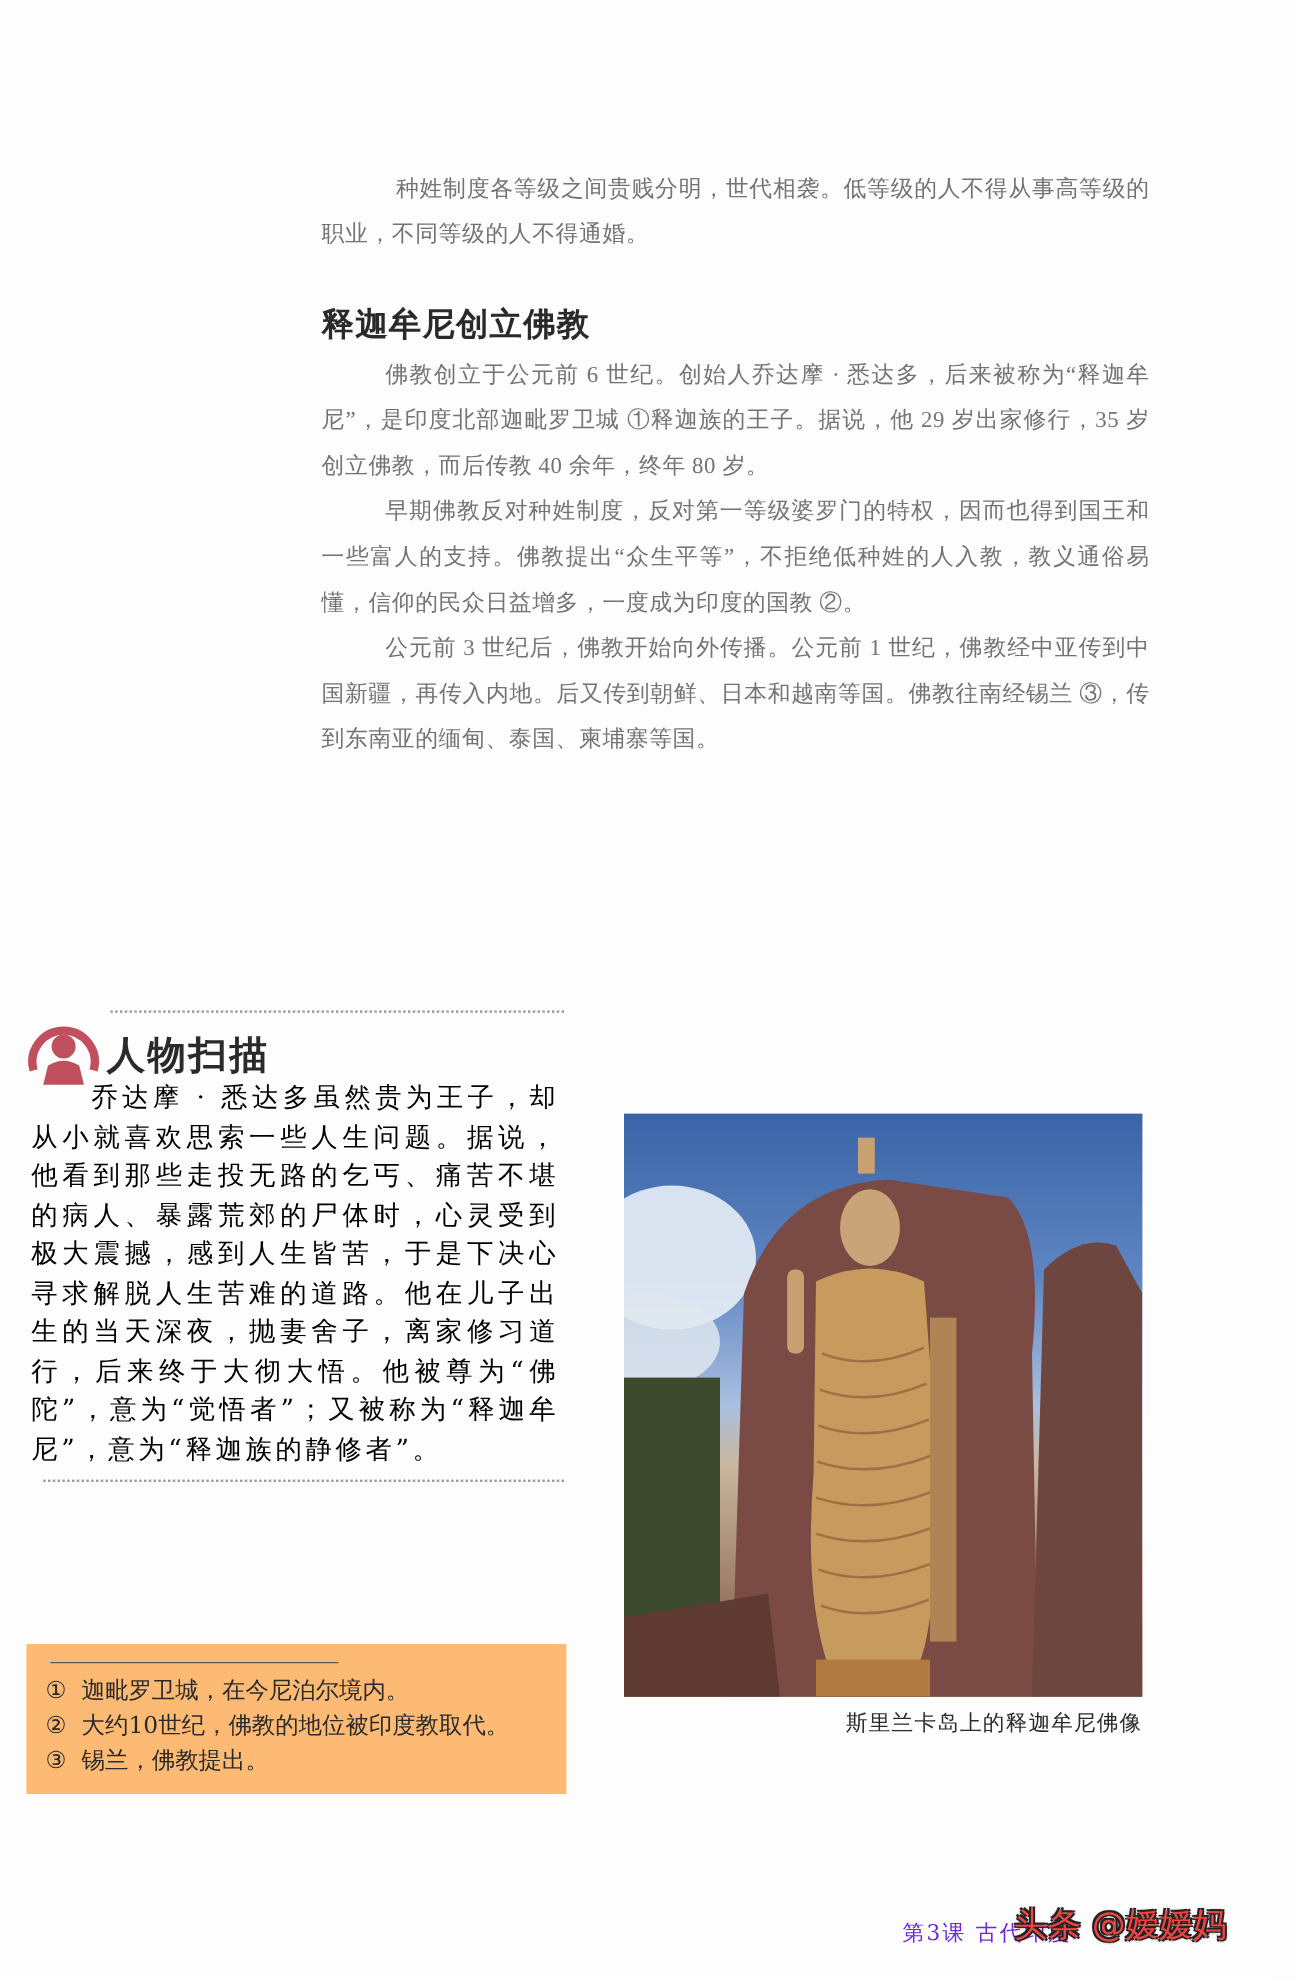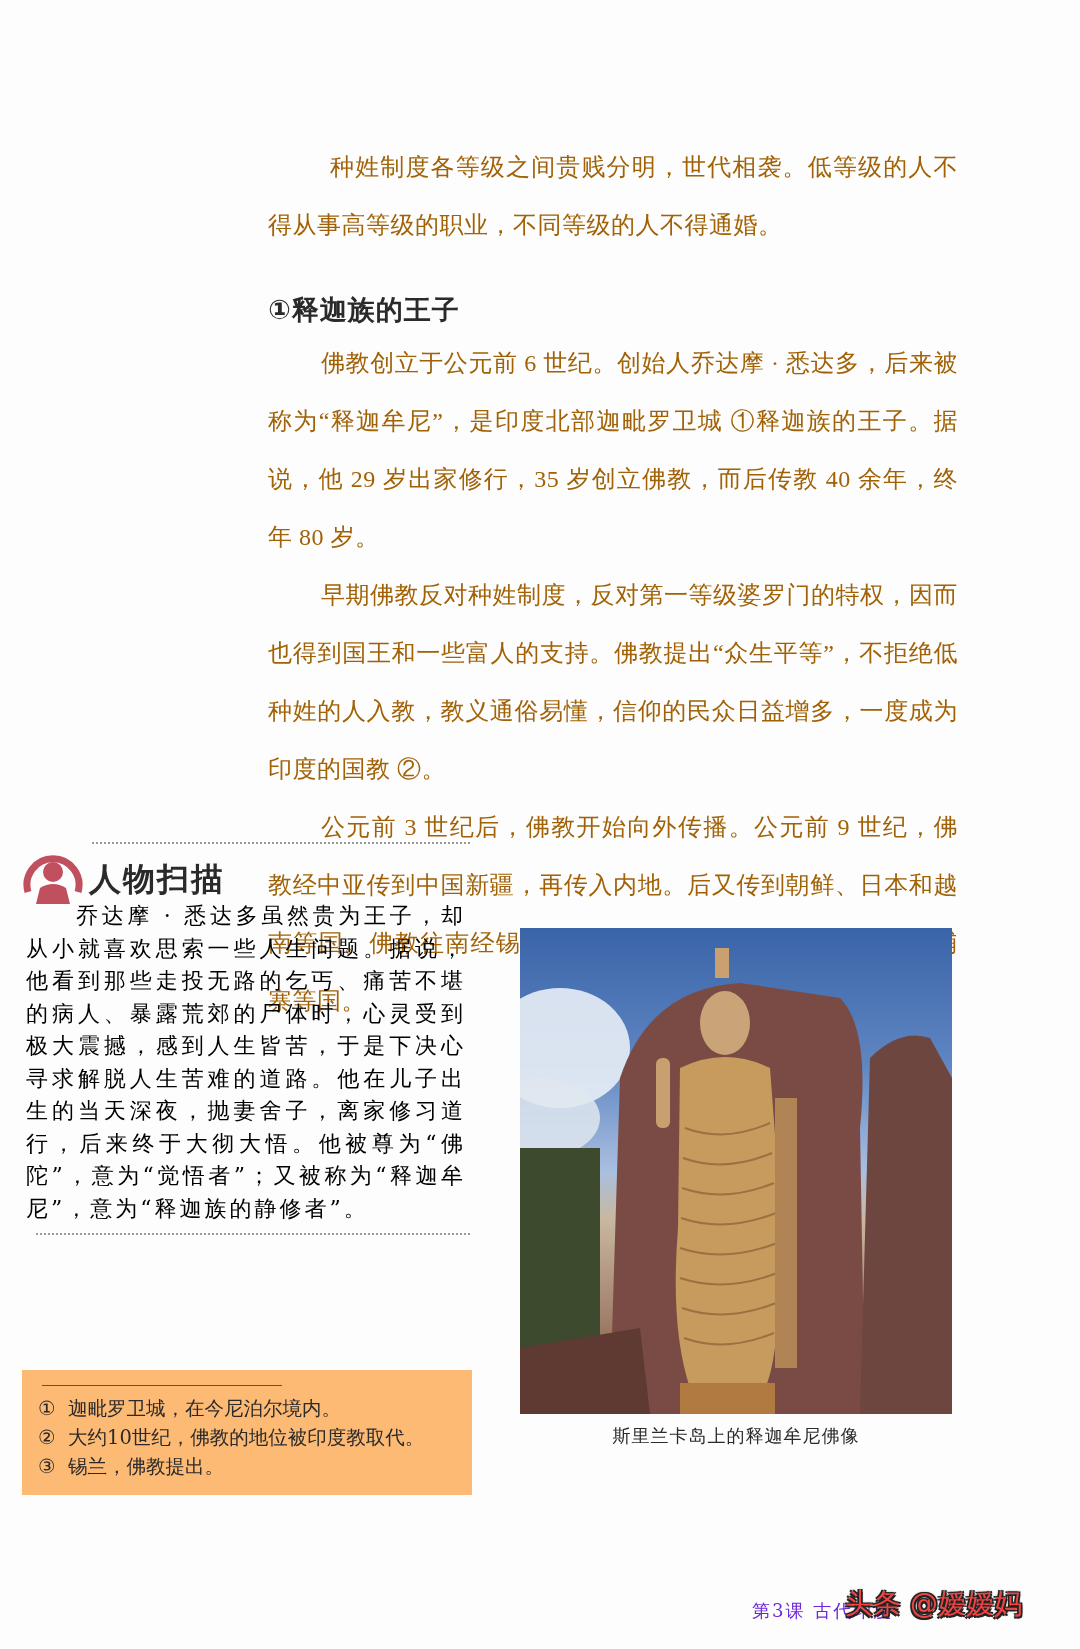--- a/index.html
+++ b/index.html
@@ -9,21 +9,21 @@
       font-family: "DejaVu Serif", "Liberation Serif", serif;
       color: #2a2a2a;
     }
     .page { position: absolute; inset: 0; background: #fdfdfd; }
 
     
     .main-col {
       position: absolute; left: 268px; top: 138px; width: 690px;
     }
     .para {
-      font-size: 24px; line-height: 58px; margin: 0; color: #a16207;
+      font-size: 19px; line-height: 38px; margin: 0; color: #737373;
       text-align: justify; letter-spacing: 0.5px;
     }
     .para.indent { text-indent: 53px; font-family: Liberation Serif, serif; }
     .para.first { text-indent: 62px; }
     .section-title {
       font-family: "DejaVu Sans", "Liberation Sans", sans-serif;
       font-weight: bold; font-size: 27px; color: #2a2a2a;
       margin: 38px 0 6px 0; letter-spacing: 1px;
     }
 
@@ -64,21 +64,21 @@
     .fn-num { display: inline-block; width: 30px; }
 
     
     .photo {
       position: absolute; left: 520px; top: 928px; width: 432px; height: 486px;
       overflow: hidden;
       background: linear-gradient(180deg, #3a64a8 0%, #5f86c2 28%, #a9bfe0 50%, #c9b79f 60%, #7a4a3a 100%);
     }
     .photo svg { position: absolute; left: 0; top: 0; }
     .caption {
-      position: absolute; left: 520px; top: 1424px; width: 432px; text-align: center;
+      position: absolute; left: 520px; top: 1424px; width: 432px; text-align: right;
       font-family: "DejaVu Sans", "Liberation Sans", sans-serif;
       font-size: 18px; color: #2a2a2a; letter-spacing: 1px;
     }
 
     
     .footer-lesson {
       position: absolute; left: 752px; top: 1599px;
       font-size: 18px; color: #6d28d9; letter-spacing: 2px;
     }
     .watermark {
@@ -88,24 +88,24 @@
       text-shadow: -1.5px -1.5px 0 #222, 1.5px -1.5px 0 #222, -1.5px 1.5px 0 #222, 1.5px 1.5px 0 #222, 0 0 3px #000;
     }
   </style>
 </head>
 <body>
 
 <div class="page">
 
   <div class="main-col">
     <p class="para first">种姓制度各等级之间贵贱分明，世代相袭。低等级的人不得从事高等级的职业，不同等级的人不得通婚。</p>
-    <div class="section-title">①释迦族的王子</div>
+    <div class="section-title">释迦牟尼创立佛教</div>
     <p class="para indent">佛教创立于公元前 6 世纪。创始人乔达摩 · 悉达多，后来被称为“释迦牟尼”，是印度北部迦毗罗卫城 ①释迦族的王子。据说，他 29 岁出家修行，35 岁创立佛教，而后传教 40 余年，终年 80 岁。</p>
     <p class="para indent">早期佛教反对种姓制度，反对第一等级婆罗门的特权，因而也得到国王和一些富人的支持。佛教提出“众生平等”，不拒绝低种姓的人入教，教义通俗易懂，信仰的民众日益增多，一度成为印度的国教 ②。</p>
-    <p class="para indent">公元前 3 世纪后，佛教开始向外传播。公元前 9 世纪，佛教经中亚传到中国新疆，再传入内地。后又传到朝鲜、日本和越南等国。佛教往南经锡兰 ③，传到东南亚的缅甸、泰国、柬埔寨等国。</p>
+    <p class="para indent">公元前 3 世纪后，佛教开始向外传播。公元前 1 世纪，佛教经中亚传到中国新疆，再传入内地。后又传到朝鲜、日本和越南等国。佛教往南经锡兰 ③，传到东南亚的缅甸、泰国、柬埔寨等国。</p>
   </div>
 
   <div class="scan-box">
     <div class="dotted" style="left:70px; top:4px; width:378px;"></div>
     <div class="scan-icon">
       <svg width="62" height="62" viewBox="0 0 62 62">
         <path d="M6 46 A26 26 0 1 1 56 46" fill="none" stroke="#c0505e" stroke-width="7"></path>
         <circle cx="31" cy="26" r="10" fill="#c0505e"></circle>
         <path d="M14 58 L18 42 Q31 34 44 42 L48 58 Z" fill="#c0505e"></path>
       </svg>

